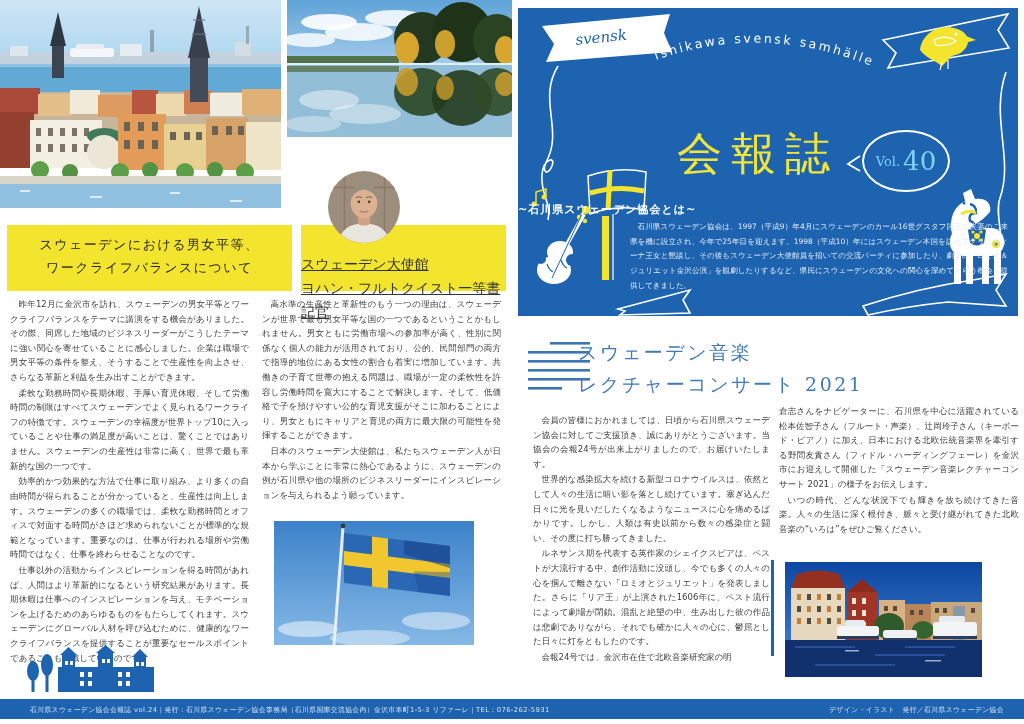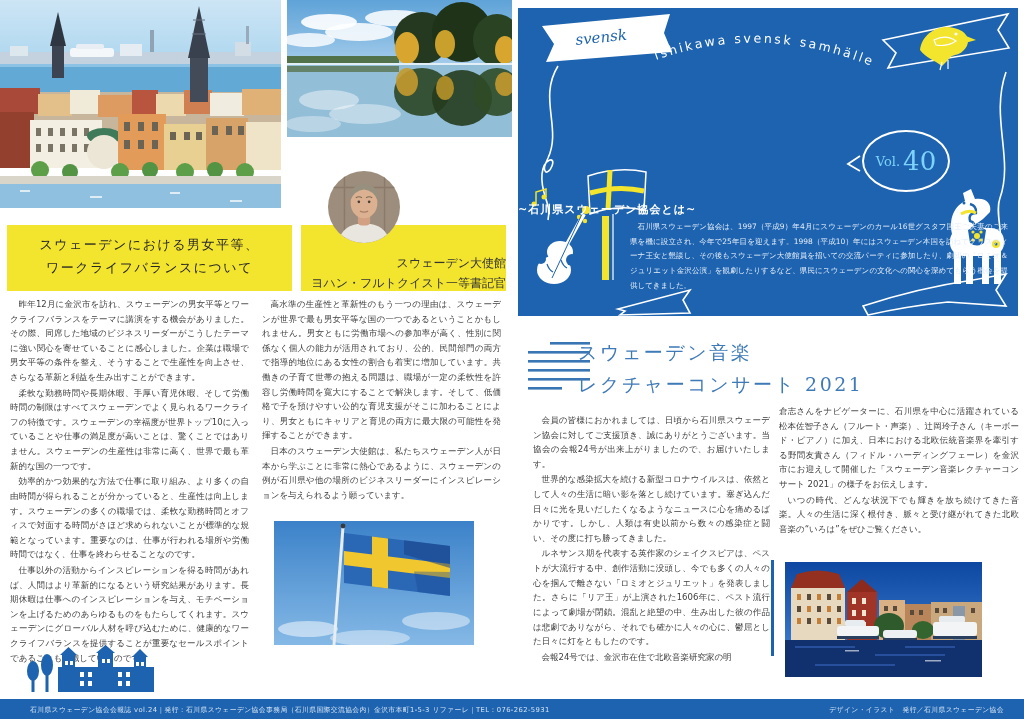--- a/index.html
+++ b/index.html
@@ -2,21 +2,21 @@
 <html style="--blue: #1d63af; --yellow: #f3e42d; --title_yellow: #efe33c; --text_dark: #3d3d3d; --section_blue: #3f7ab8;"><head>
 <meta charset="utf-8">
 <style>
   html,body{margin:0;padding:0;background:#e9e9e9;}
   .canvas{position:relative;width:1024px;height:724px;background:#ffffff;overflow:hidden;
           font-family:"DejaVu Sans","Liberation Sans",sans-serif;color:#3d3d3d;}
   .abs{position:absolute;}
   .photo svg,.illus svg{display:block;width:100%;height:100%;}
   .yellow-box{background:var(--yellow,#f3e42d);}
   .article-title{font-size:13px;letter-spacing:1.5px;color:#262626;text-align:center;line-height:1.8;padding-top:8px;}
-  .caption{font-size:12px;color:#333;text-align:right;line-height:1.7;}
+  .caption{font-size:14px;color:#333;text-align:left;line-height:1.7;text-decoration:underline;}
   .body-col{font-size:8.5px;line-height:1.72;text-align:justify;color:var(--text_dark,#3d3d3d);overflow:hidden;}
   .body-col p{margin:0 0 1px 0;text-indent:1em;}
   .body-col p.cont{text-indent:0;}
   .portrait{border-radius:50%;overflow:hidden;}
   .masthead{background:var(--blue,#1d63af);color:#fff;}
   .serif{font-family:"DejaVu Serif","Liberation Serif",serif;}
   .m-title{text-align:center;font-size:32px;letter-spacing:5px;color:var(--title_yellow,#efe33c);}
   .m-subtitle{text-align:center;font-size:45px;letter-spacing:9px;color:var(--title_yellow,#efe33c);}
   .vol-bubble{border:2px solid #fff;border-radius:50%;display:flex;align-items:center;justify-content:center;gap:3px;color:#7dd3fc;}
   .vol-label{font-size:13px;}
@@ -310,20 +310,21 @@
           <circle cx="455" cy="232" r="1.6" fill="#f3e42d"></circle>
           <circle cx="463" cy="232" r="1.6" fill="#f3e42d"></circle>
         <circle cx="478" cy="236" r="4" fill="#f3e42d"></circle>
           <circle cx="478" cy="236" r="1.5" fill="#1d63af"></circle>
         <path d="M443,206 q8,-5 15,-1" stroke="#f3e42d" stroke-width="3" fill="none"></path>
         <circle cx="446" cy="195" r="1.5" fill="#1d63af"></circle>
       </g>
       <path d="M342,148 l-12,8 12,7" stroke="#ffffff" stroke-width="1.8" fill="none"></path>
     </svg>
 
+    <div class="abs m-subtitle serif" style="left:40px;top:116px;width:400px;">会報誌</div>
 
     <div class="abs vol-bubble serif" style="left:344px;top:122px;width:84px;height:58px;">
       <span class="vol-label">Vol.</span>
       <span class="vol-number">40</span>
     </div>
 
     <div class="abs about-heading" style="left:0;top:194px;width:500px;">~石川県スウェーデン協会とは~</div>
     <div class="abs about-text" style="left:112px;top:212px;width:378px;height:86px;overflow:hidden;">
       <p>石川県スウェーデン協会は、1997（平成9）年4月にスウェーデンのカール16世グスタフ国王ご夫妻のご来県を機に設立され、今年で25年目を迎えます。1998（平成10）年にはスウェーデン本国を訪ねてクリスティーナ王女と懇談し、その後もスウェーデン大使館員を招いての交流パーティに参加したり、劇団の「ロミオ＆ジュリエット金沢公演」を観劇したりするなど、県民にスウェーデンの文化への関心を深めてもらう機会を提供してきました。</p>
     </div>

